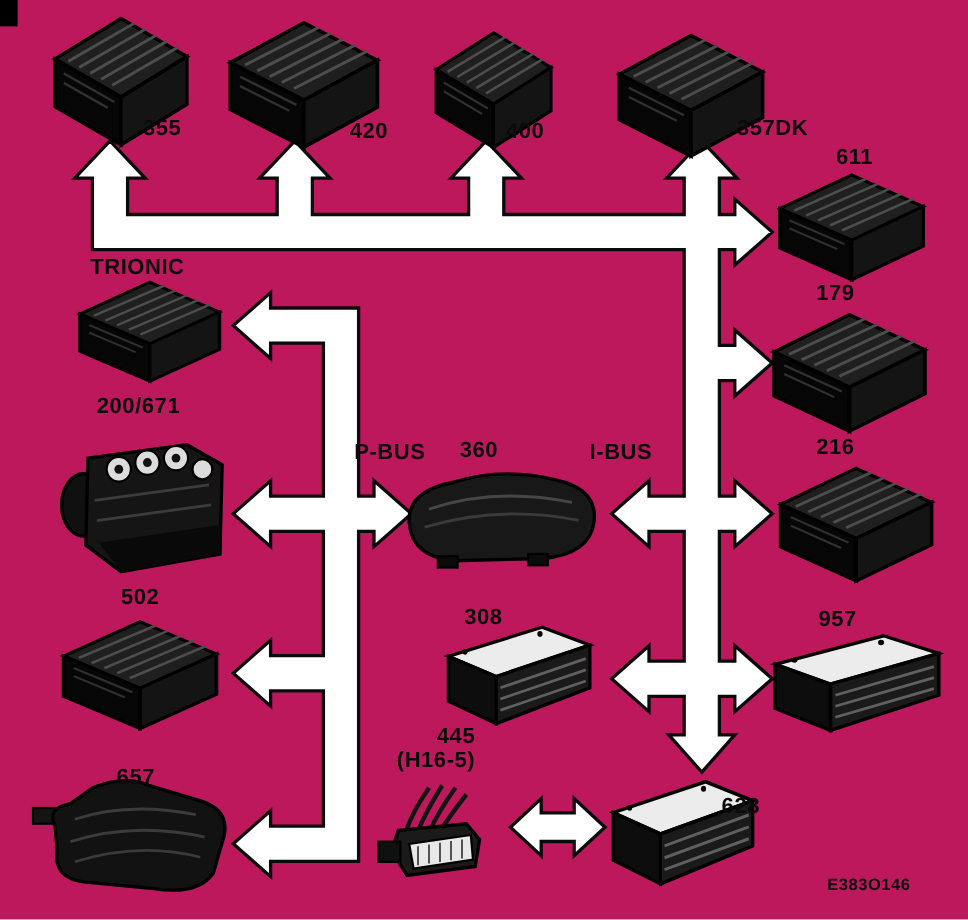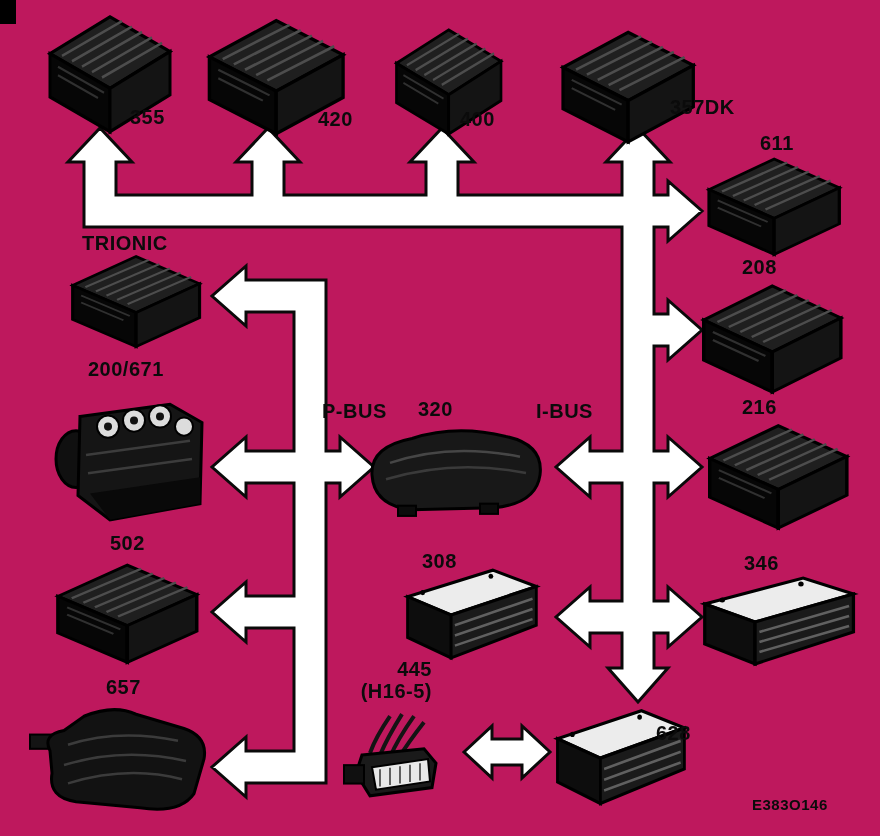--- a/index.html
+++ b/index.html
@@ -160,30 +160,30 @@
     </div>
   <div class="module" style="left:550px;top:702px;width:140px;height:108px">
     <svg viewBox="0 0 150 100" preserveAspectRatio="none">
         <use href="#box3d"></use>
       </svg>
     </div>
 
   <span class="label" style="left:130px;top:106px">355</span>
   <span class="label" style="left:318px;top:108px">420</span>
   <span class="label" style="left:460px;top:108px">400</span>
-  <span class="label" style="left:670px;top:96px">357DK</span>
+  <span class="label" style="left:670px;top:106px">357DK</span>
   <span class="label" style="left:760px;top:132px">611</span>
-  <span class="label" style="left:742px;top:256px">208</span>
+  <span class="label" style="left:742px;top:256px">179</span>
   <span class="label" style="left:742px;top:396px">216</span>
-  <span class="label" style="left:744px;top:552px">346</span>
+  <span class="label" style="left:744px;top:552px">957</span>
   <span class="label" style="left:82px;top:232px">TRIONIC</span>
   <span class="label" style="left:88px;top:358px">200/671</span>
   <span class="label" style="left:110px;top:532px">502</span>
-  <span class="label" style="left:106px;top:676px">657</span>
-  <span class="label" style="left:418px;top:398px">320</span>
+  <span class="label" style="left:106px;top:696px">657</span>
+  <span class="label" style="left:418px;top:398px">360</span>
   <span class="label" style="left:422px;top:550px">308</span>
   <div class="label label-stack" style="left:322px;top:658px">
     <div>445</div>
     <div>(H16-5)</div>
   </div>
   <span class="label" style="left:656px;top:722px">628</span>
 
   <span class="label" style="left:322px;top:400px">P-BUS</span>
   <span class="label" style="left:536px;top:400px">I-BUS</span>
   <span class="label label-small" style="left:752px;top:796px">E383O146</span>

